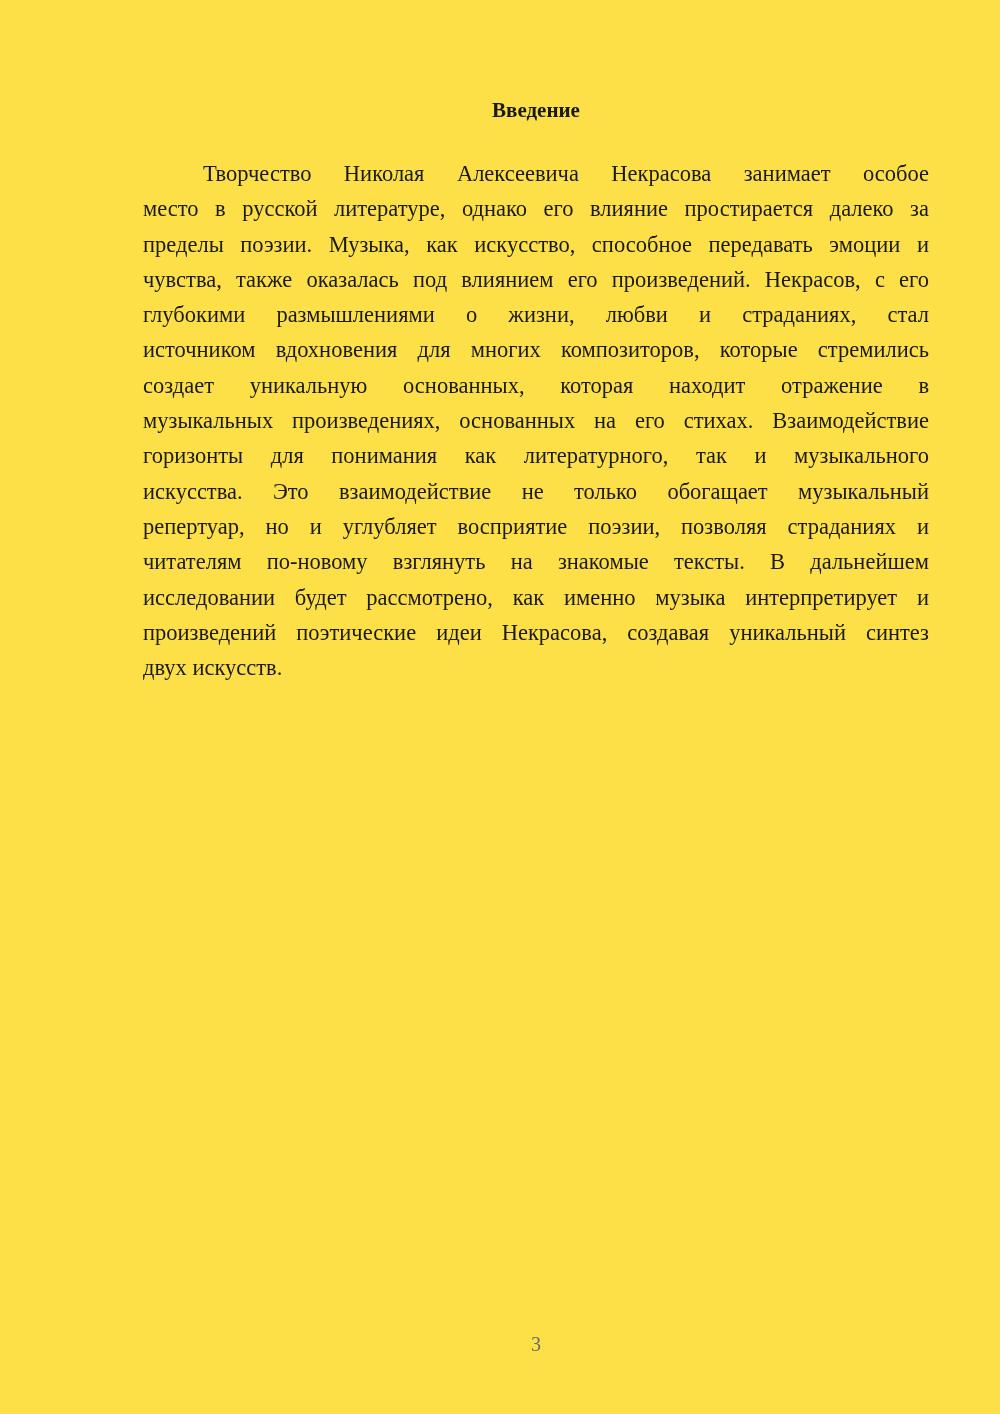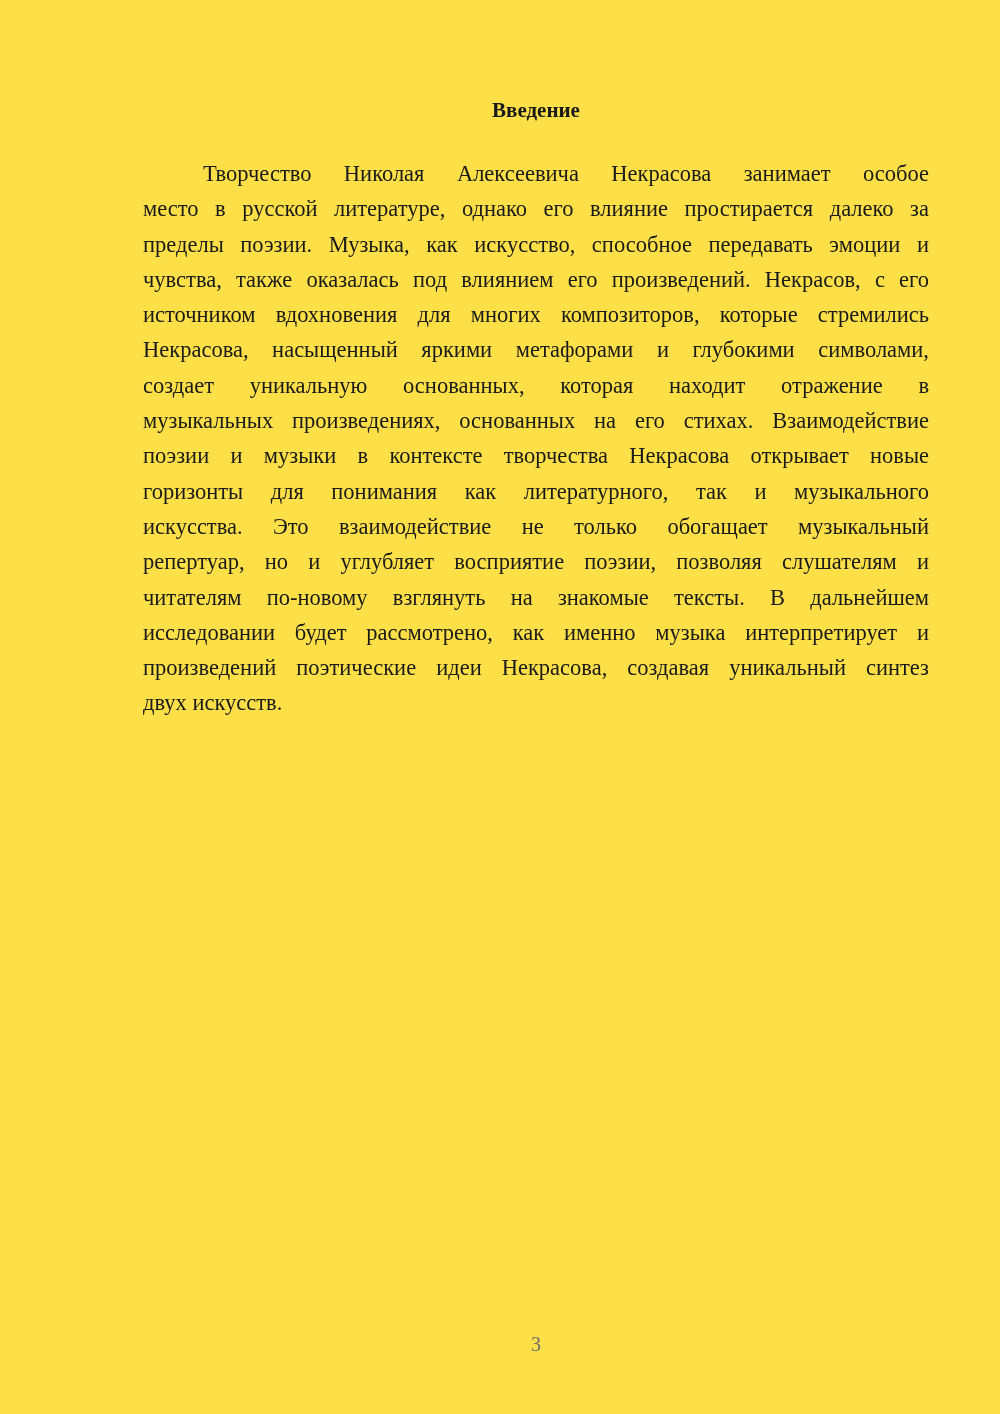--- a/index.html
+++ b/index.html
@@ -71,28 +71,27 @@
 <body>
 
 <div class="page">
   <h1 class="title">Введение</h1>
 
   <div class="body-text">
     <span class="line first">Творчество Николая Алексеевича Некрасова занимает особое</span>
     <span class="line">место в русской литературе, однако его влияние простирается далеко за</span>
     <span class="line">пределы поэзии. Музыка, как искусство, способное передавать эмоции и</span>
     <span class="line">чувства, также оказалась под влиянием его произведений. Некрасов, с его</span>
+    <span class="line">глубокими размышлениями о жизни, любви и страданиях, стал</span>
     <span class="line">источником вдохновения для многих композиторов, которые стремились</span>
-    <span class="line">Некрасова, насыщенный яркими метафорами и глубокими символами,</span>
     <span class="line">создает уникальную основанных, которая находит отражение в</span>
     <span class="line">музыкальных произведениях, основанных на его стихах. Взаимодействие</span>
-    <span class="line">поэзии и музыки в контексте творчества Некрасова открывает новые</span>
     <span class="line">горизонты для понимания как литературного, так и музыкального</span>
     <span class="line">искусства. Это взаимодействие не только обогащает музыкальный</span>
-    <span class="line">репертуар, но и углубляет восприятие поэзии, позволяя слушателям и</span>
+    <span class="line">репертуар, но и углубляет восприятие поэзии, позволяя страданиях и</span>
     <span class="line">читателям по-новому взглянуть на знакомые тексты. В дальнейшем</span>
     <span class="line">исследовании будет рассмотрено, как именно музыка интерпретирует и</span>
     <span class="line">произведений поэтические идеи Некрасова, создавая уникальный синтез</span>
     <span class="line last">двух искусств.</span>
   </div>
 
   <p class="page-number">3</p>
 </div>
 
 </body></html>

